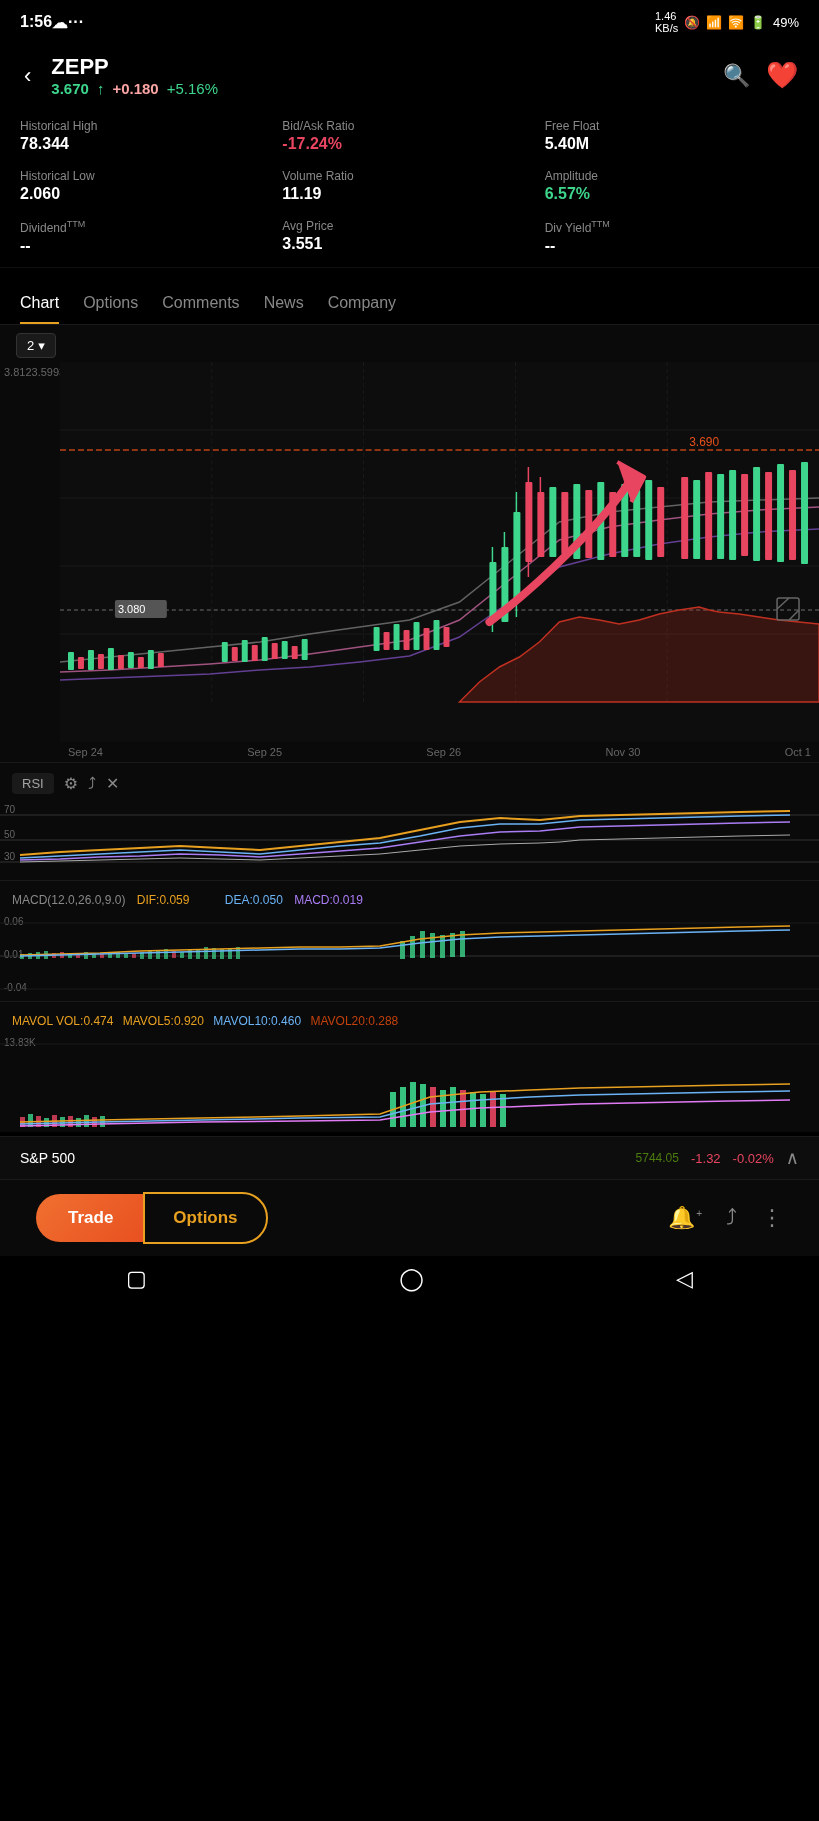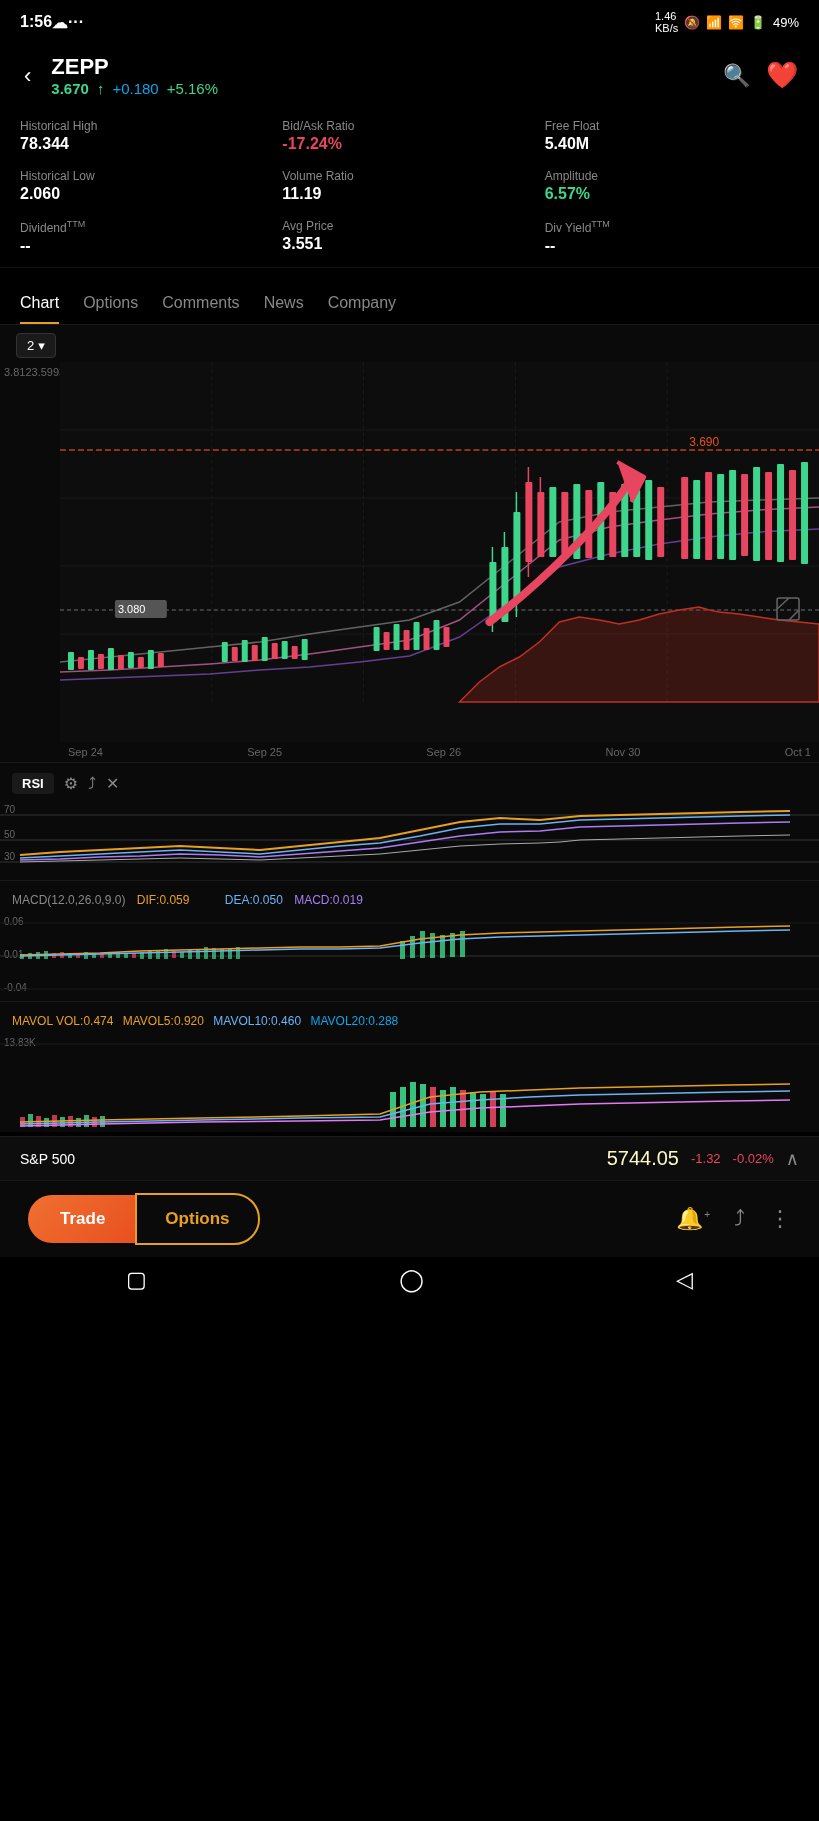--- a/index.html
+++ b/index.html
@@ -37,21 +37,21 @@
       font-size: 22px;
       color: #fff;
       cursor: pointer;
       padding: 4px;
     }
     .ticker-info { flex: 1; }
     .ticker-name { font-size: 22px; font-weight: 700; color: #fff; }
     .ticker-price { display: flex; gap: 8px; font-size: 15px; }
     .price-value { color: #3DD68C; font-weight: 600; }
     .price-arrow { color: #3DD68C; }
-    .price-change { color: #0ea5e9; }
+    .price-change { color: #fca5a5; font-weight: bold; }
     .price-pct { color: #3DD68C; }
     .header-icons { display: flex; gap: 16px; align-items: center; }
     .header-icon { font-size: 22px; cursor: pointer; }
     .heart-icon { color: #e84560; font-size: 26px; }
 
     
     .stats-section {
       padding: 12px 20px;
       background: #000;
       border-bottom: 1px solid #111;
@@ -155,22 +155,22 @@
       padding: 6px 0 0 0;
     }
     .indicator-header {
       display: flex;
       align-items: center;
       gap: 10px;
       padding: 4px 12px 6px;
     }
     .indicator-label {
       font-size: 13px;
-      font-weight: 700;
-      color: #ffffff;
+      font-weight: 400;
+      color: #a3a3a3;
       background: #1a1a1a;
       padding: 3px 10px;
       border-radius: 4px;
     }
     .indicator-icon { font-size: 16px; color: #888; cursor: pointer; }
     .indicator-close { font-size: 16px; color: #888; cursor: pointer; }
 
     .rsi-chart {
       width: 100%;
       height: 80px;
@@ -190,44 +190,44 @@
 
     
     .mavol-header {
       padding: 6px 12px 4px;
       font-size: 12px;
       color: #888;
     }
     .mavol-vol { color: #e8a020; }
     .mavol-5 { color: #e8a020; margin-left: 6px; }
     .mavol-10 { color: #6bb3f5; margin-left: 6px; }
-    .mavol-20 { color: #0ea5e9; margin-left: 6px; }
+    .mavol-20 { color: #c2410c; margin-left: 6px; }
 
     
     .bottom-ticker {
       display: flex;
       align-items: center;
       justify-content: space-between;
       padding: 10px 20px;
       background: #0d0d0d;
       border-top: 1px solid #1a1a1a;
       margin-top: 4px;
     }
     .ticker-name-bottom { font-size: 14px; color: #fff; font-weight: 500; }
     .ticker-vals { display: flex; gap: 12px; align-items: center; }
-    .ticker-price-bottom { color: #fef9c3; font-size: 20px; }
+    .ticker-price-bottom { color: #4d7c0f; font-size: 12px; }
     .ticker-chg { color: #e84560; font-size: 13px; }
     .ticker-pct { color: #e84560; font-size: 13px; }
     .ticker-expand { color: #888; font-size: 18px; cursor: pointer; }
 
     
     .bottom-nav {
       display: flex;
       align-items: center;
-      padding: 12px 28px;
+      padding: 12px 36px;
       background: #0a0a0a;
       border-top: 1px solid #1a1a1a;
       gap: 0;
     }
     .trade-btn {
       background: linear-gradient(135deg, #f07030, #e85020);
       color: #fff;
       font-size: 17px;
       font-weight: 700;
       padding: 14px 32px;

